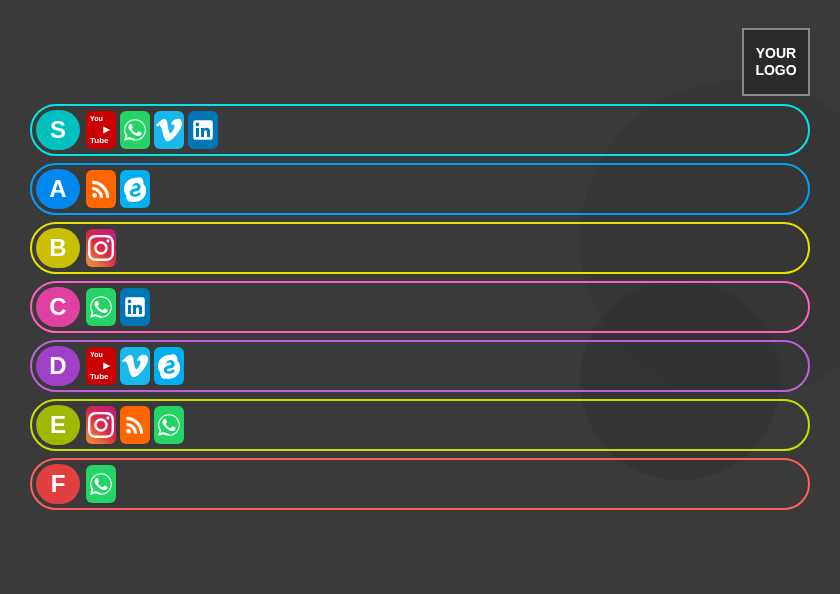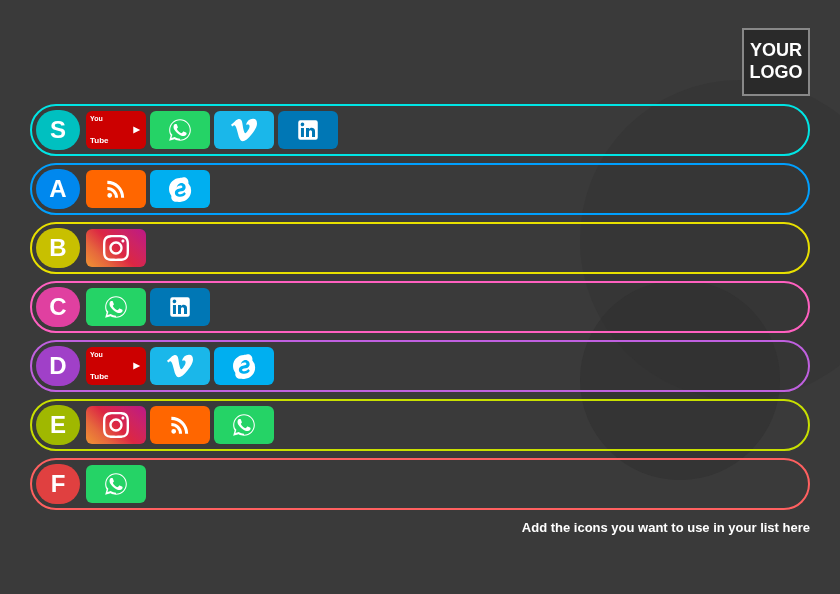--- a/index.html
+++ b/index.html
@@ -110,21 +110,21 @@
       margin-right: 6px;
     }
 
     .tier-icons {
       display: flex;
       gap: 4px;
       align-items: center;
     }
 
     .icon-box {
-      width: 60px;
+      width: 30px;
       height: 38px;
       border-radius: 6px;
       display: flex;
       align-items: center;
       justify-content: center;
       font-size: 11px;
       font-weight: bold;
       color: white;
       overflow: hidden;
       flex-shrink: 0;
@@ -155,21 +155,21 @@
 <div class="bg-circle2"></div>
 
 <div class="container">
   <div class="header">
     <div>
       <div class="title">
         <br>
       </div>
     </div>
     <div class="logo-box">
-      <span style="white-space:pre-line; font-size:18px; font-weight:bold;">YOUR
+      <span style="white-space:pre-line; font-size:14px; font-weight:bold;">YOUR
 LOGO</span>
     </div>
   </div>
 
 
   <div class="tier-list" id="tier-list-container">
 
   <div class="tier-row" style="border-color: rgb(0, 229, 229);">
         <div class="tier-label" style="background: rgb(0, 192, 192);">S</div>
         <div class="tier-icons">
@@ -293,15 +293,14 @@
             <svg viewBox="0 0 24 24" width="26" height="26" fill="white">
         <path d="M17.472 14.382c-.297-.149-1.758-.867-2.03-.967-.273-.099-.471-.148-.67.15-.197.297-.767.966-.94 1.164-.173.199-.347.223-.644.075-.297-.15-1.255-.463-2.39-1.475-.883-.788-1.48-1.761-1.653-2.059-.173-.297-.018-.458.13-.606.134-.133.298-.347.446-.52.149-.174.198-.298.298-.497.099-.198.05-.371-.025-.52-.075-.149-.669-1.612-.916-2.207-.242-.579-.487-.5-.669-.51-.173-.008-.371-.01-.57-.01-.198 0-.52.074-.792.372-.272.297-1.04 1.016-1.04 2.479 0 1.462 1.065 2.875 1.213 3.074.149.198 2.096 3.2 5.077 4.487.709.306 1.262.489 1.694.625.712.227 1.36.195 1.871.118.571-.085 1.758-.719 2.006-1.413.248-.694.248-1.289.173-1.413-.074-.124-.272-.198-.57-.347z"></path>
         <path d="M12 2C6.48 2 2 6.48 2 12c0 1.85.5 3.58 1.37 5.07L2 22l5.08-1.35C8.5 21.52 10.22 22 12 22c5.52 0 10-4.48 10-10S17.52 2 12 2zm0 18c-1.66 0-3.21-.47-4.53-1.28l-.32-.2-3.02.8.81-2.95-.21-.33C3.47 15.22 3 13.67 3 12c0-4.96 4.04-9 9-9s9 4.04 9 9-4.04 9-9 9z"></path>
       </svg>
           </div>
         </div>
       </div>
     </div>
 
   <div class="footer-text">
-    <div class="footer-main">Add the icons you want to use in your list here</div>
   </div>
 </div>
 
 </body></html>

